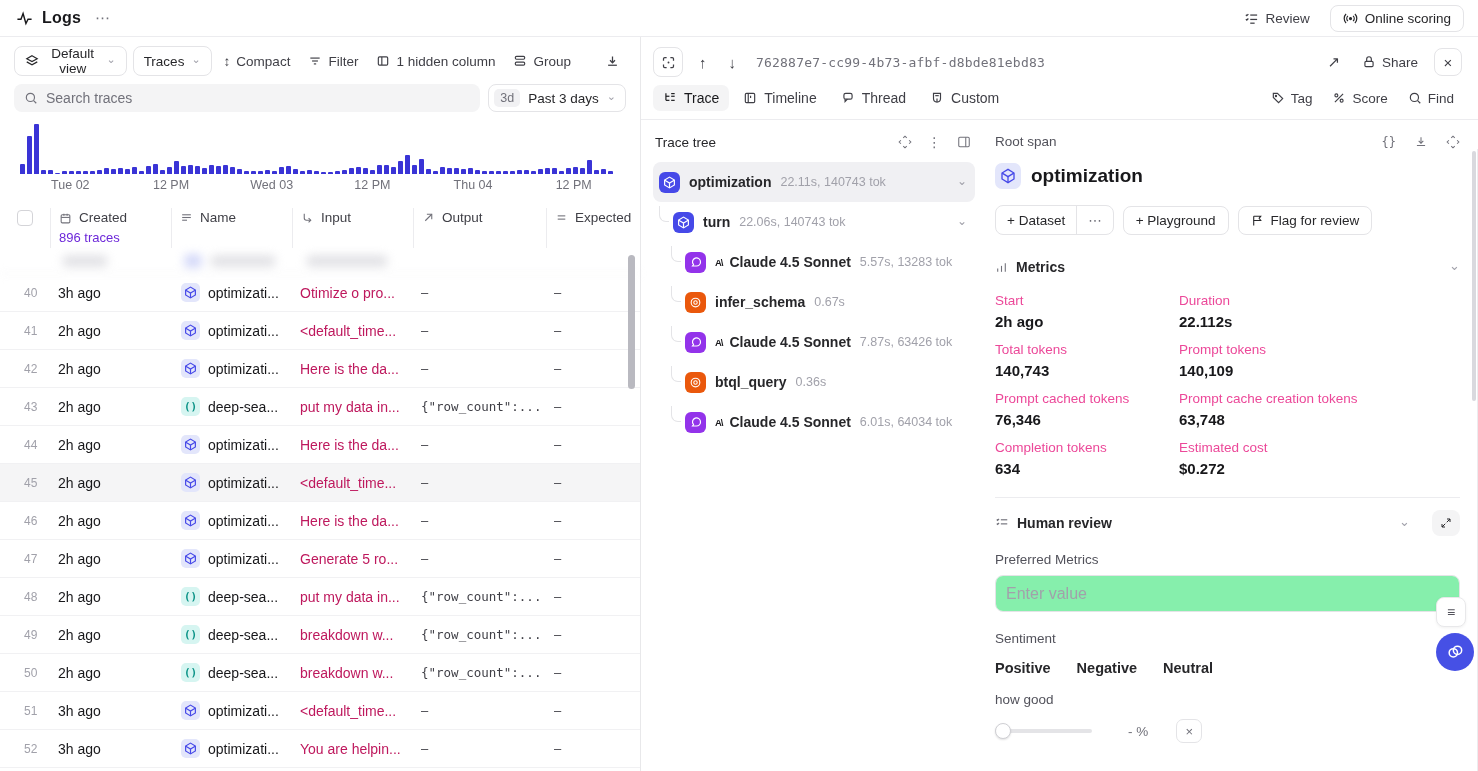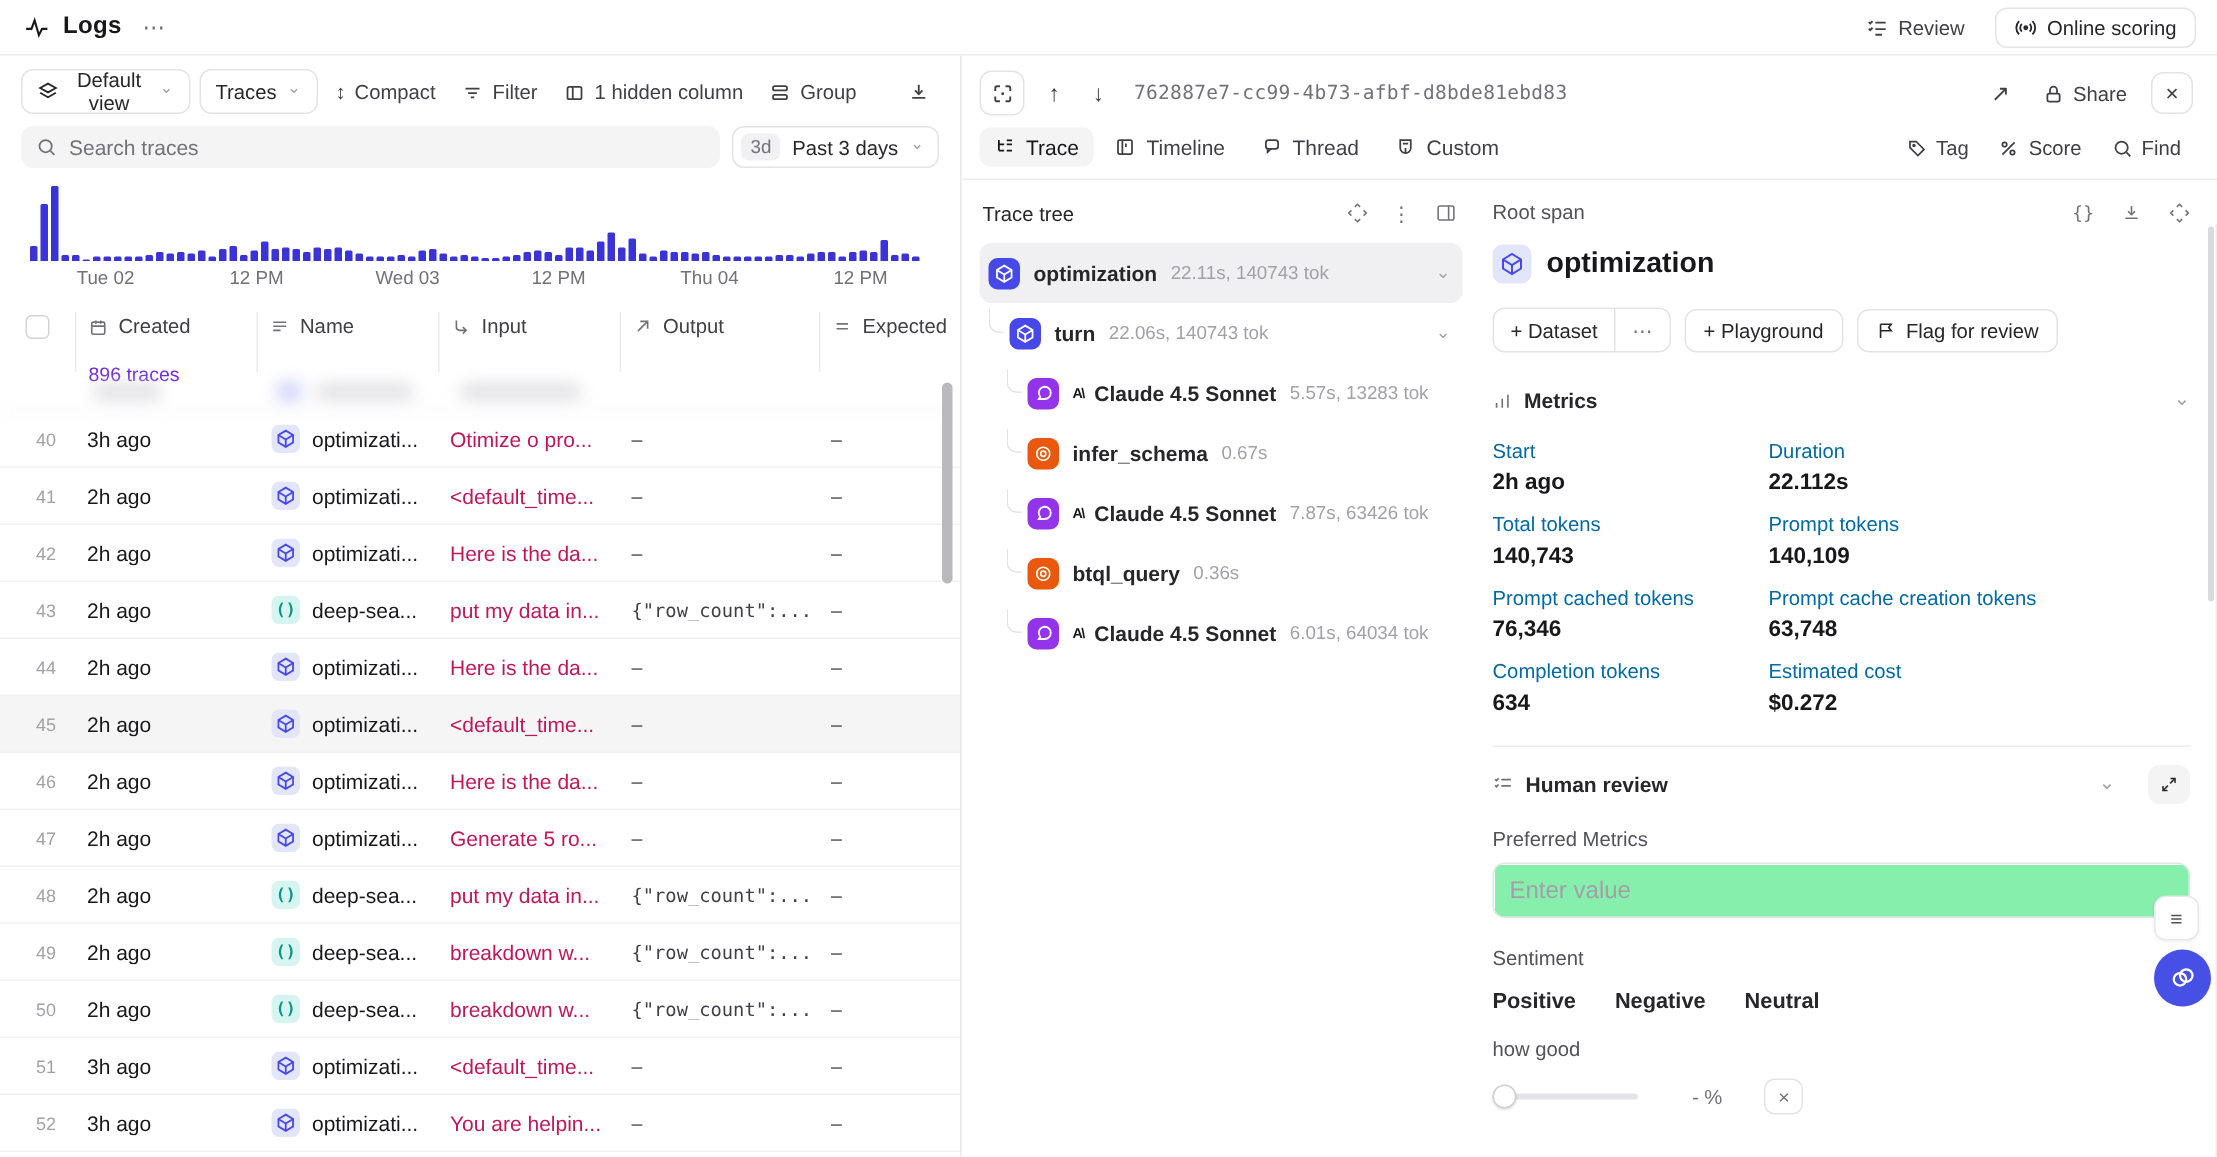--- a/index.html
+++ b/index.html
@@ -8,21 +8,21 @@
   .ico { display:inline-flex; align-items:center; justify-content:center; flex:0 0 auto; }
   .ico svg { display:block; }
   button { font-family:inherit; background:none; border:none; cursor:pointer; color:inherit; font-size:inherit; }
 
   
   .topbar { height:37px; display:flex; align-items:center; padding:0 14px 0 16px; border-bottom:1px solid #ececef; }
   .logo-pulse { color:#18181b; margin-right:9px; }
   .app-title { font-size:16px; font-weight:700; letter-spacing:.2px; }
   .topbar-menu { margin-left:14px; color:#71717a; font-size:15px; letter-spacing:1px; }
   .topbar-right { margin-left:auto; display:flex; align-items:center; gap:14px; }
-  .ghost-btn { display:inline-flex; align-items:flex-end; gap:6px; color:#3f3f46; font-size:13.5px; padding:4px 6px; border-radius:6px; white-space:nowrap; }
+  .ghost-btn { display:inline-flex; align-items:center; gap:6px; color:#3f3f46; font-size:13.5px; padding:4px 6px; border-radius:6px; white-space:nowrap; }
   .outline-btn { display:inline-flex; align-items:center; gap:7px; color:#27272a; font-size:13.5px; padding:5px 12px; border:1px solid #e4e4e7; border-radius:8px; background:#fff; white-space:nowrap; }
 
   .main { display:flex; height:734px; }
 
   
   .left { width:641px; border-right:1px solid #e8e8ea; position:relative; }
   .toolbar { display:flex; align-items:center; gap:6px; padding:9px 14px 6px; }
   .dd-btn { display:inline-flex; align-items:center; gap:7px; border:1px solid #e4e4e7; border-radius:8px; height:30px; padding:0 10px; font-size:13.5px; color:#27272a; background:#fff; }
   .chev { color:#a1a1aa; font-size:11px; line-height:1; margin-top:-4px; }
   .search-row { display:flex; align-items:center; gap:8px; padding:2px 14px 6px; }
@@ -35,21 +35,21 @@
   .hist { padding:4px 16px 0 20px; }
   .bars { height:52px; display:flex; align-items:flex-end; gap:2px; }
   .bar { width:5px; background:#3a34d6; border-radius:1px 1px 0 0; }
   .axis { display:flex; height:22px; align-items:center; }
   .axis span { flex:1; text-align:center; color:#71717a; font-size:12.5px; }
 
   .thead { display:flex; padding-top:12px; position:relative; }
   .hcell { display:flex; align-items:flex-start; gap:7px; color:#3f3f46; font-size:13.5px; padding:2px 8px 0; border-left:1px solid #ececef; height:40px; }
   .h-num { width:50px; display:flex; justify-content:center; padding-top:2px; }
   .checkbox { width:16px; height:16px; border:1px solid #d4d4d8; border-radius:4px; background:#fff; }
-  .hc-created { width:121px; flex-direction:column; gap:12px; }
+  .hc-created { width:121px; flex-direction:column; gap:0; }
   .hc-created .hline { display:flex; gap:7px; align-items:center; }
   .count { color:#6d28d9; font-size:13px; margin-top:5px; }
   .hc-name { width:121px; } .hc-input { width:121px; } .hc-output { width:133px; } .hc-expected { flex:1; }
   .hic { color:#71717a; margin-top:1px; }
 
   .blur-row { height:26px; display:flex; align-items:center; border-bottom:1px solid #e6e6e9; filter:blur(5px); opacity:.75; overflow:hidden; }
   .blob { background:#d9d9de; border-radius:6px; height:12px; }
   .blob.b-icon { background:#c7cdf7; width:18px; height:14px; border-radius:5px; }
 
   .tbody .tr { display:flex; align-items:center; height:38px; border-bottom:1px solid #f1f1f3; }
@@ -113,21 +113,21 @@
   .split { display:inline-flex; align-items:stretch; border:1px solid #e4e4e7; border-radius:8px; overflow:hidden; background:#fff; }
   .split .seg { padding:6px 11px; font-size:13.5px; color:#27272a; display:inline-flex; align-items:center; gap:4px; }
   .split .seg + .seg { border-left:1px solid #e4e4e7; color:#71717a; }
   .act-btn { display:inline-flex; align-items:center; gap:7px; border:1px solid #e4e4e7; border-radius:8px; padding:6px 12px; font-size:13.5px; color:#27272a; background:#fff; }
 
   .section-head { display:flex; align-items:center; gap:8px; margin-top:24px; font-size:14px; font-weight:600; color:#27272a; }
   .section-head .ico { color:#71717a; }
   .section-head .spacer { flex:1; }
   .metrics-grid { display:grid; grid-template-columns:184px 1fr; column-gap:0; margin-top:6px; }
   .metric { margin-top:12px; }
-  .metric .mlabel { color:#0369a1; font-size:13.5px; }
+  .metric .mlabel { color:#ec4899; font-size:13.5px; }
   .metric .mvalue { color:#18181b; font-size:15px; font-weight:600; margin-top:5px; }
   .divider { border-top:1px solid #ececef; margin-top:20px; }
 
   .expand-btn { width:28px; height:26px; background:#f4f4f5; border-radius:8px; display:flex; align-items:center; justify-content:center; color:#27272a; }
   .hr-label { color:#52525b; font-size:13.5px; margin-top:16px; }
   .hr-textarea { width:100%; margin-top:8px; height:37px; border:1px solid #e4e4e7; border-radius:8px; padding:9px 10px; font-family:inherit; font-size:16px; color:#18181b; resize:none; position:relative; background:#86efac; }
   .ta-wrap { position:relative; }
   .ta-wrap::after { content:""; position:absolute; right:3px; bottom:4px; width:10px; height:10px; background:repeating-linear-gradient(135deg,transparent,transparent 2px,#b9b9c0 2px,#b9b9c0 3px); clip-path:polygon(100% 0,100% 100%,0 100%); }
   .hr-textarea::placeholder { color:#a1a1aa; }
   .sentiment-row { display:flex; gap:26px; margin-top:14px; }

